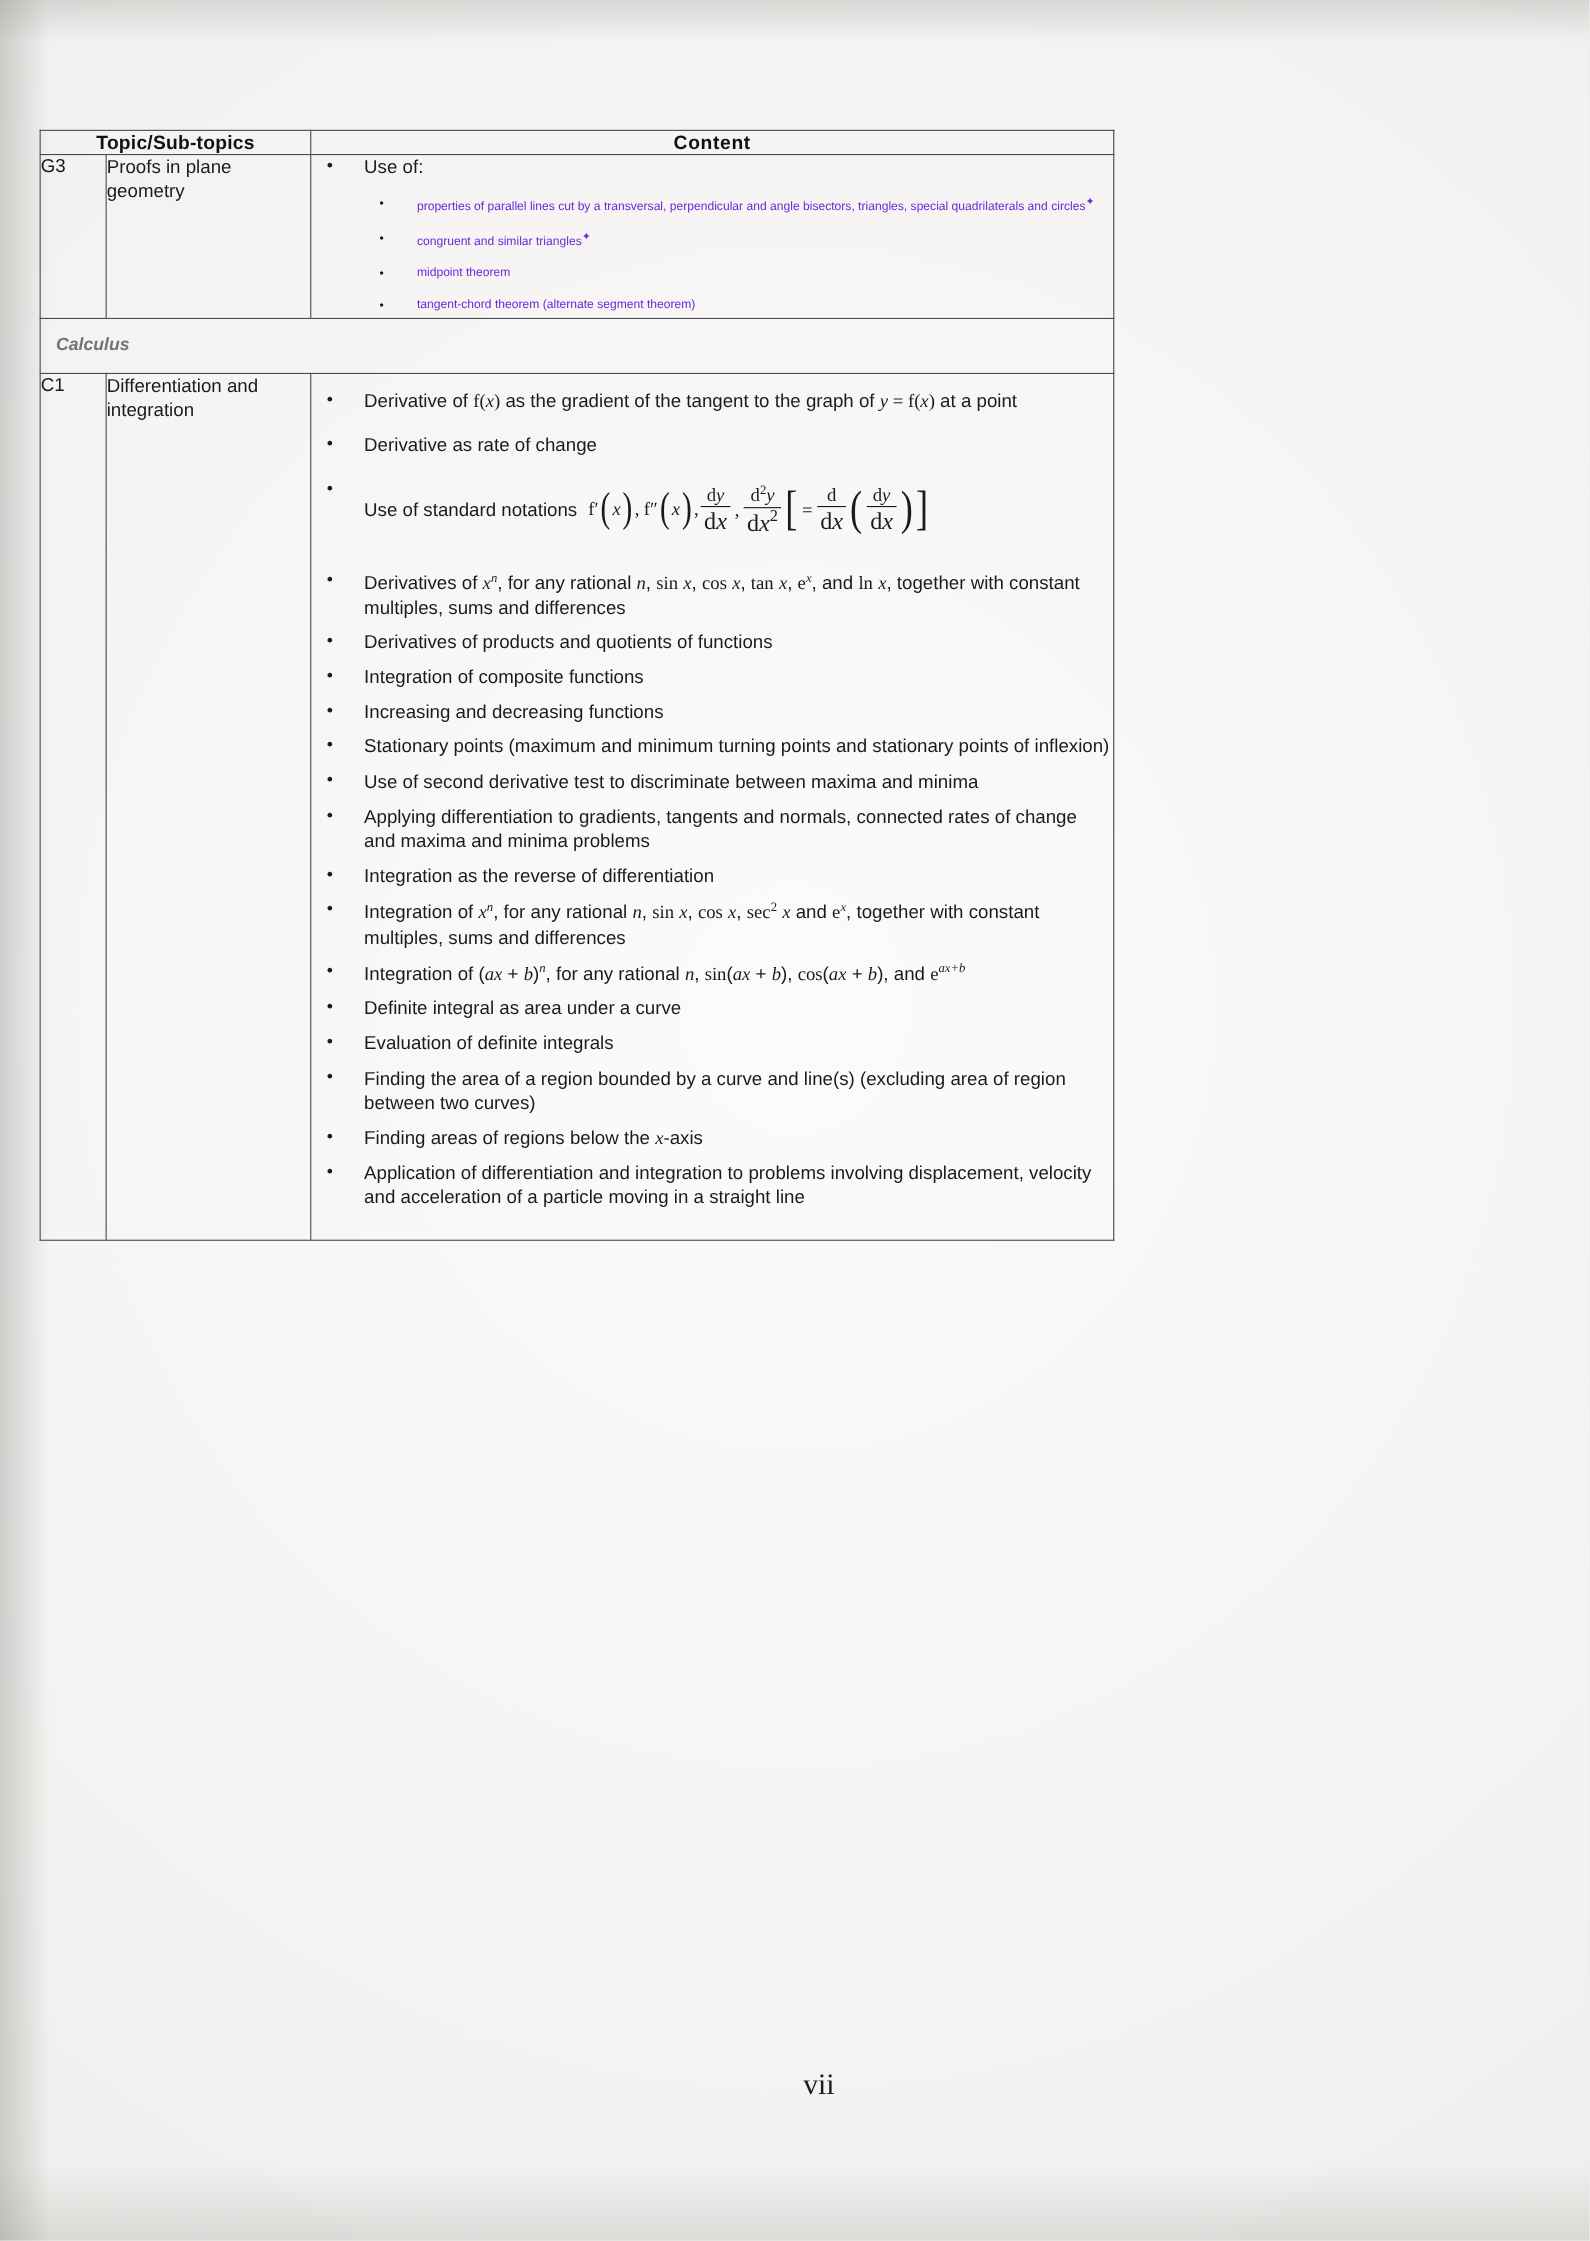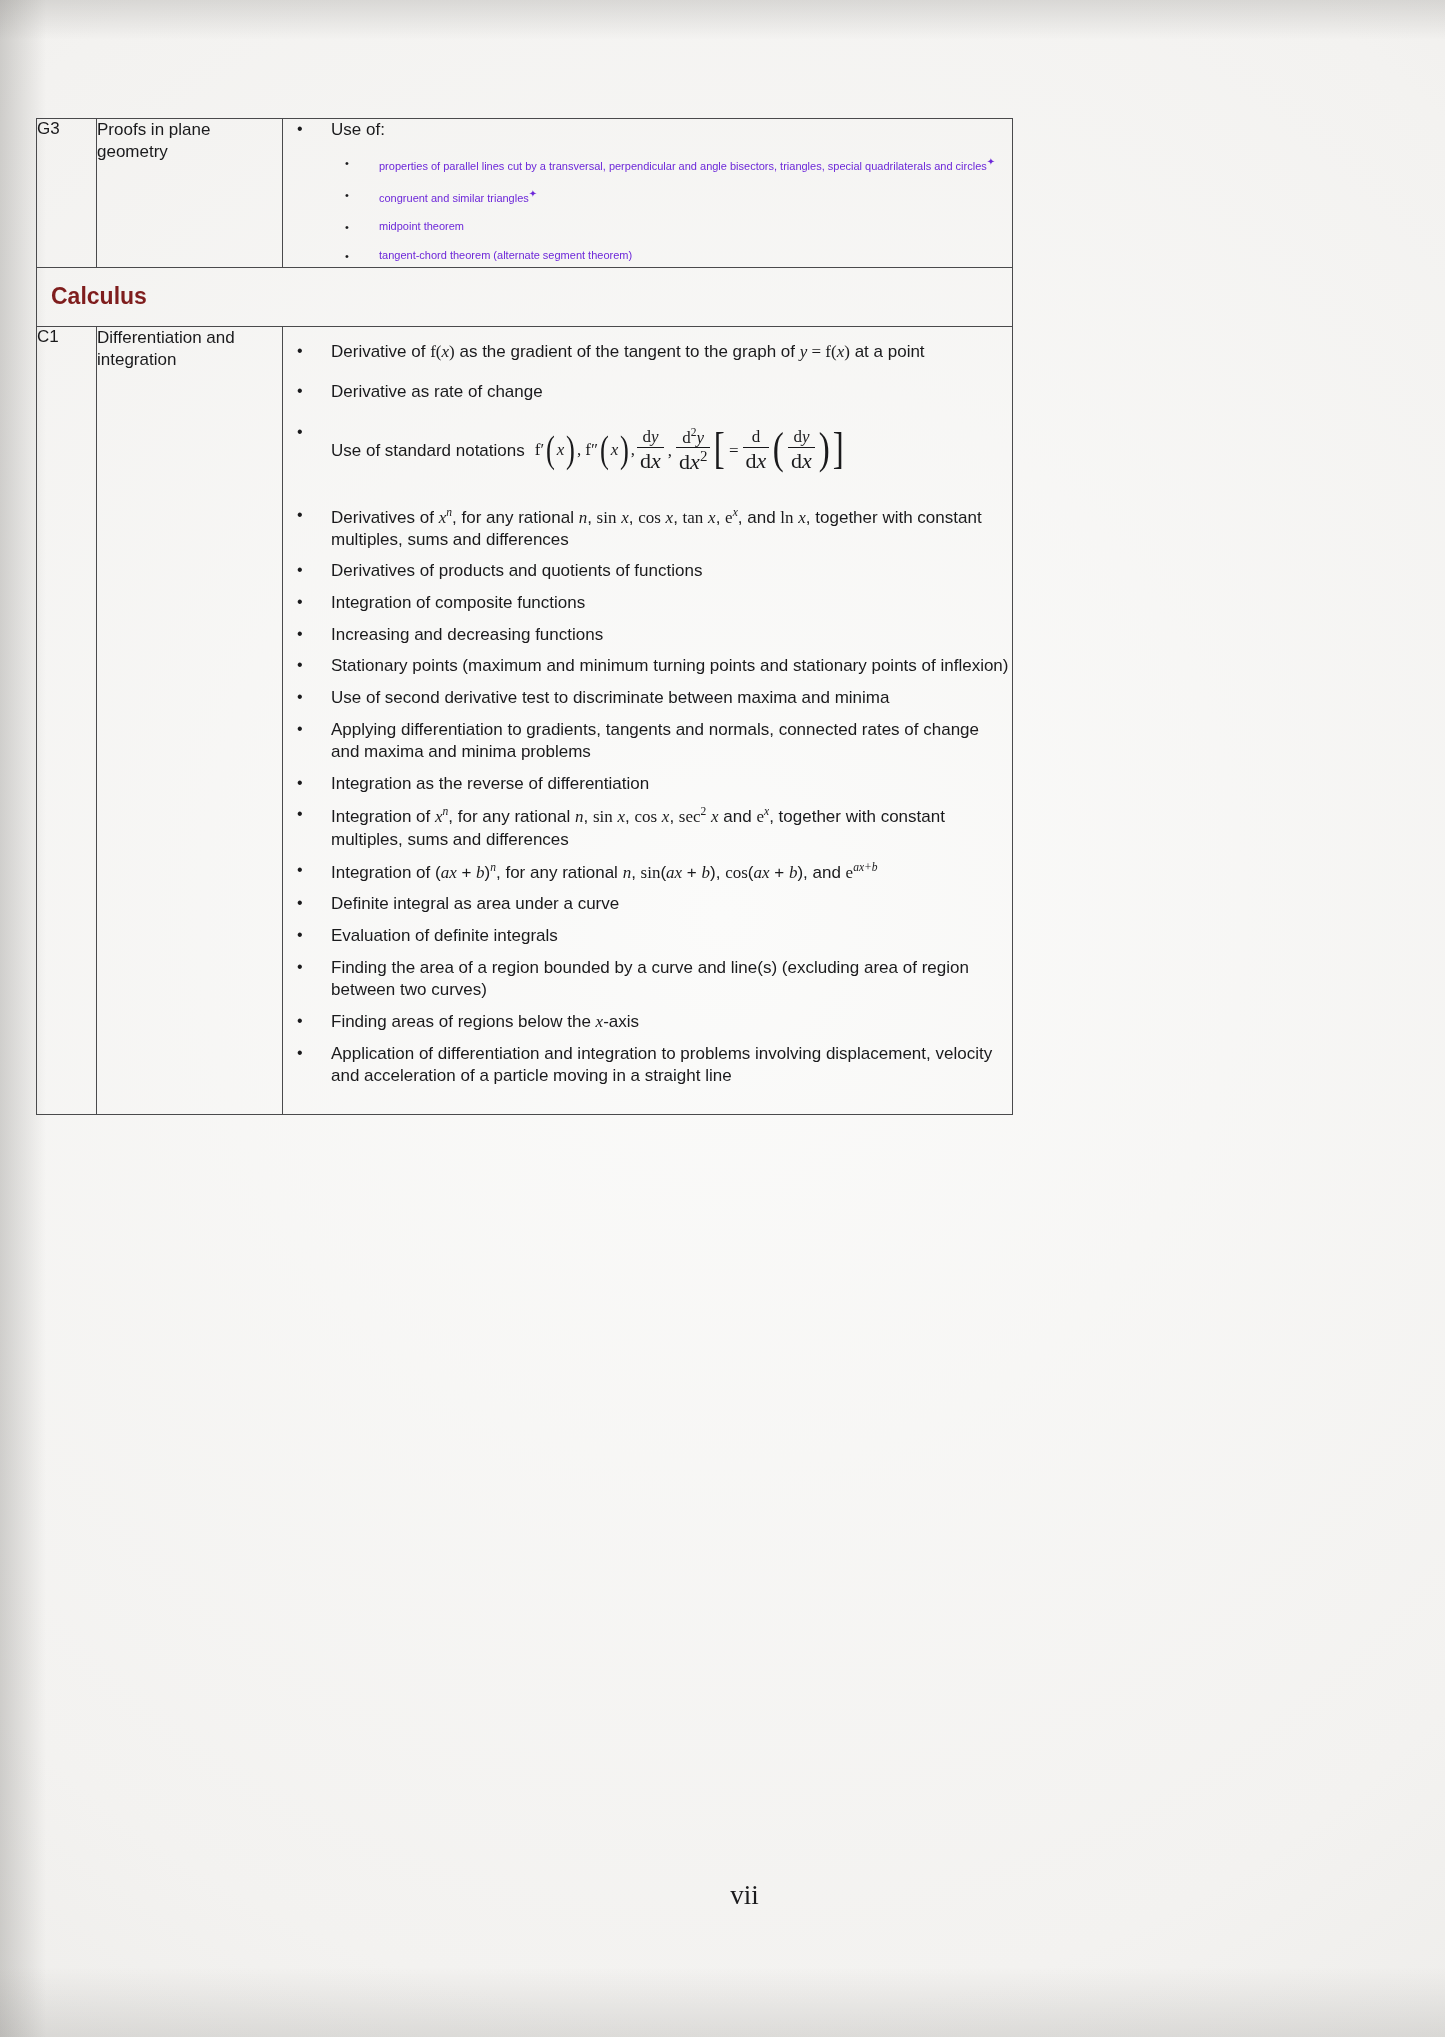--- a/index.html
+++ b/index.html
@@ -111,22 +111,23 @@
   
   .band-cell {
     background: #d4d4d4;
     padding: 0;
     border-left: 1px solid #4a4a4c;
     border-right: 1px solid #4a4a4c;
   }
   .band-inner {
     padding: 15px 0 16px 14px;
     font-weight: bold;
-    font-size: 23px;
-    color: #7f1d1d;
+    font-size: 16px;
+    color: #737373;
+    font-style: italic;
   }
 
   
   ul.l1 {
     list-style: none;
     margin: 0;
     padding: 0;
   }
   ul.l1 > li {
     position: relative;
@@ -252,20 +253,24 @@
 
 <div id="sheet">
   <table class="syl">
     <colgroup>
       <col class="c-code">
       <col class="c-sub">
       <col class="c-cont">
     </colgroup>
     <tbody>
 
+      <tr>
+        <td colspan="2" class="hdr-topic">Topic/Sub-topics</td>
+        <td class="hdr-content">Content</td>
+      </tr>
 
 
       <tr>
         <td class="code-cell">G3</td>
         <td class="sub-cell">Proofs in plane geometry</td>
         <td class="body-cell">
           <ul class="l1">
             <li style="margin-bottom:0;">
               <span>Use of:</span>
               <ul class="l2">

